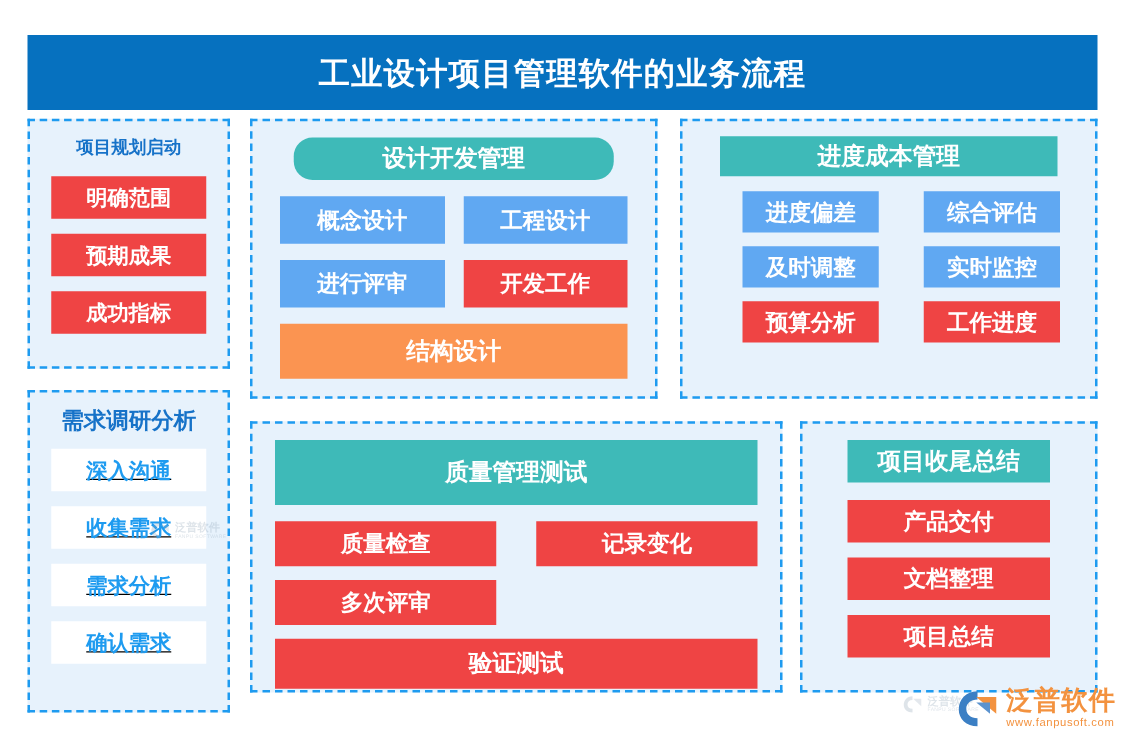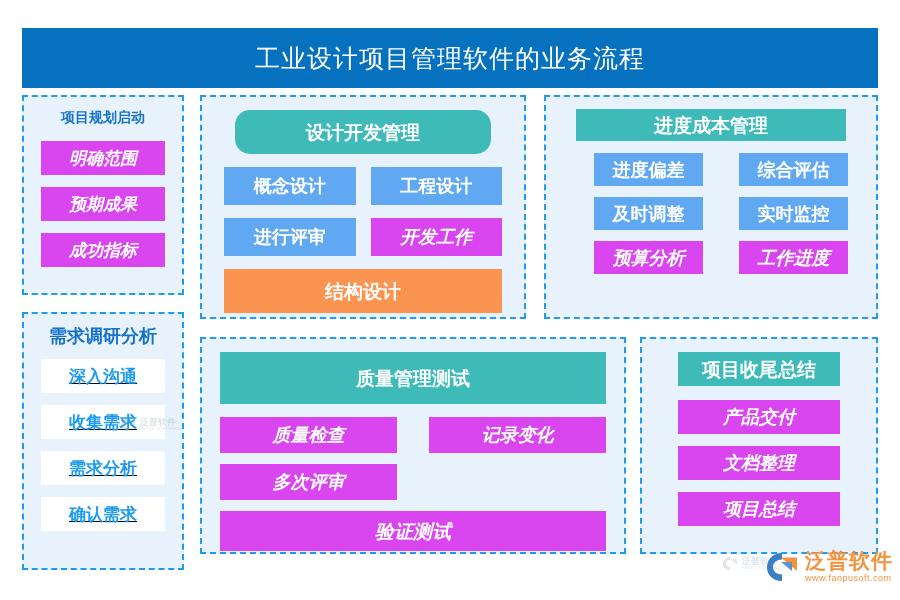--- a/index.html
+++ b/index.html
@@ -28,21 +28,21 @@
     width: 856px;
     height: 60px;
     background: #0671BF;
     display: flex;
     align-items: center;
     justify-content: center;
   }
   .title-bar .title-text {
     color: #ffffff;
     font-size: 25px;
-    font-weight: normal;
+    font-weight: bold;
     letter-spacing: 1px;
   }
 
   
   .panel {
     position: absolute;
     background: #E7F2FC;
     border: 2px dashed #1E9BF0;
     padding: 0;
   }
@@ -52,21 +52,21 @@
     display: flex;
     align-items: center;
     justify-content: center;
     font-weight: bold;
     color: #ffffff;
     text-align: center;
     line-height: 1;
   }
   .box.teal   { background: #3EBAB8; }
   .box.blue   { background: #60A8F2; }
-  .box.orange { background: #d946ef; font-style: italic; }
+  .box.orange { background: #ef4444; }
   .box.deep   { background: #FB9451; }
   .box.white  { background: #ffffff; color: #1E9BF0; }
 
   .sec-title {
     color: #1672C8;
     font-weight: bold;
     text-align: center;
     width: 100%;
   }
 
@@ -90,21 +90,21 @@
     margin: 11px 17px 0 17px;
     display: flex; flex-direction: column; gap: 12px; text-decoration: underline;
   }
   #panel-research .box { height: 34px; font-size: 17px; }
 
   
   #panel-design {
     left: 200px; top: 95px; width: 326px; height: 224px;
   }
   #panel-design .head {
-    margin: 13px 33px 0 33px; height: 44px; font-size: 19px; border-radius: 15px;
+    margin: 13px 33px 0 33px; height: 34px; font-size: 19px; border-radius: 15px;
   }
   #panel-design .grid {
     margin: 13px 22px 0 22px;
     display: grid; grid-template-columns: 1fr 1fr; gap: 13px 15px;
   }
   #panel-design .grid .box { height: 38px; font-size: 18px; }
   #panel-design .wide {
     margin: 13px 22px 0 22px; height: 44px; font-size: 19px;
   }
 

